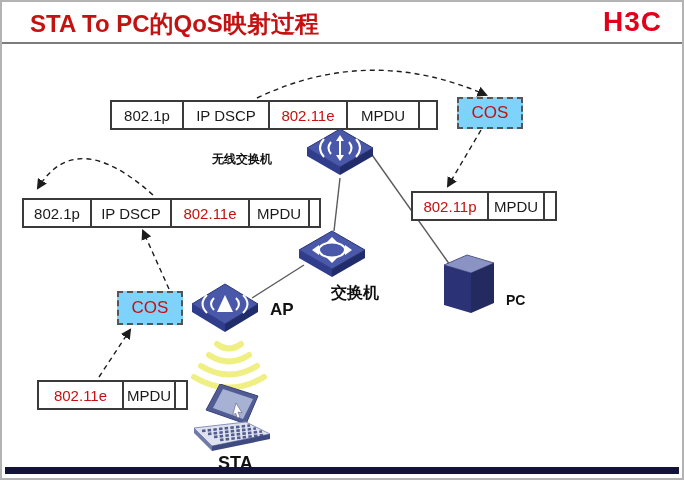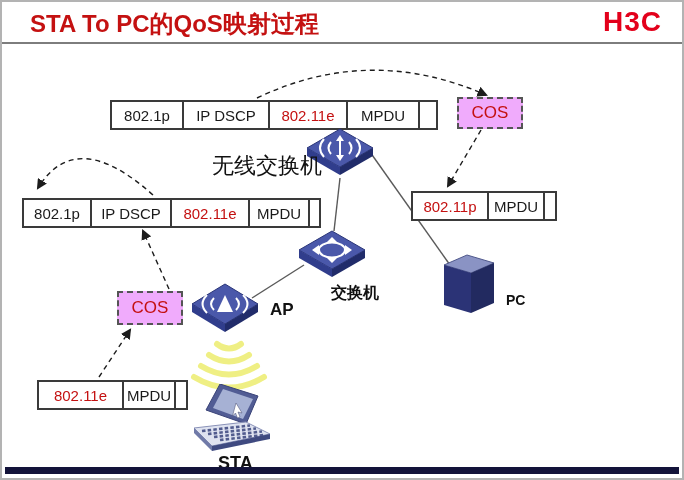--- a/index.html
+++ b/index.html
@@ -11,21 +11,21 @@
   #logo{right:20px;top:4px;font-size:28px;font-weight:900;color:var(--logo-red);letter-spacing:1px;}
   #title-rule{left:0;top:40px;width:100%;height:2px;background:#7d7d7d;}
   
   .frame{display:flex;height:26px;background:#fff;border:2px solid #3a3a3a;box-sizing:content-box;}
   .frame .cell{display:flex;align-items:center;justify-content:center;font-size:15px;color:#1a1a1a;
                border-right:2px solid #3a3a3a;white-space:nowrap;}
   .frame .cell:last-child{border-right:none;}
   .frame .red{color:var(--accent-red);}
   
   .cos{border:2px dashed #555;color:var(--accent-red);font-size:17px;display:flex;
-       align-items:center;justify-content:center;background:#f0abfc;}
+       align-items:center;justify-content:center;background:#7dd3fc;}
   
   .nodelabel{color:#111;white-space:nowrap;}
   #bottom-bar{left:3px;right:3px;bottom:4px;height:7px;background:var(--bar);}
   svg{display:block;}
 </style>
 </head>
 <body>
 
 <div id="slide">
 
@@ -94,21 +94,21 @@
     <g stroke="#ffffff" stroke-width="2" fill="none">
       <line x1="36" y1="13" x2="36" y2="29"></line>
       <path d="M27,15 Q22,21 27,27"></path>
       <path d="M20,12 Q12,21 20,30"></path>
       <path d="M45,15 Q50,21 45,27"></path>
       <path d="M52,12 Q60,21 52,30"></path>
     </g>
     <polygon points="36,8 32,14 40,14" fill="#ffffff"></polygon>
     <polygon points="36,34 32,28 40,28" fill="#ffffff"></polygon>
   </svg>
-  <div class="abs nodelabel" style="left:210px;top:149px;font-size:22px;font-weight:400;">无线交换机</div>
+  <div class="abs nodelabel" style="left:210px;top:149px;font-size:12px;font-weight:700;">无线交换机</div>
 
   <svg class="abs" style="left:294px;top:227px;" width="72" height="54" viewBox="0 0 72 54">
     <polygon points="36,2 69,21 36,40 3,21" fill="#4a58aa" stroke="#2a3578" stroke-width="1"></polygon>
     <polygon points="3,21 36,40 36,48 3,29" fill="#303d8c"></polygon>
     <polygon points="36,40 69,21 69,29 36,48" fill="#212c6a"></polygon>
     <ellipse cx="36" cy="21" rx="13" ry="7.5" fill="none" stroke="#ffffff" stroke-width="2"></ellipse>
     <polygon points="36,8 31,13 41,13" fill="#ffffff"></polygon>
     <polygon points="36,34 31,29 41,29" fill="#ffffff"></polygon>
     <polygon points="16,21 23,16 23,26" fill="#ffffff"></polygon>
     <polygon points="56,21 49,16 49,26" fill="#ffffff"></polygon>

